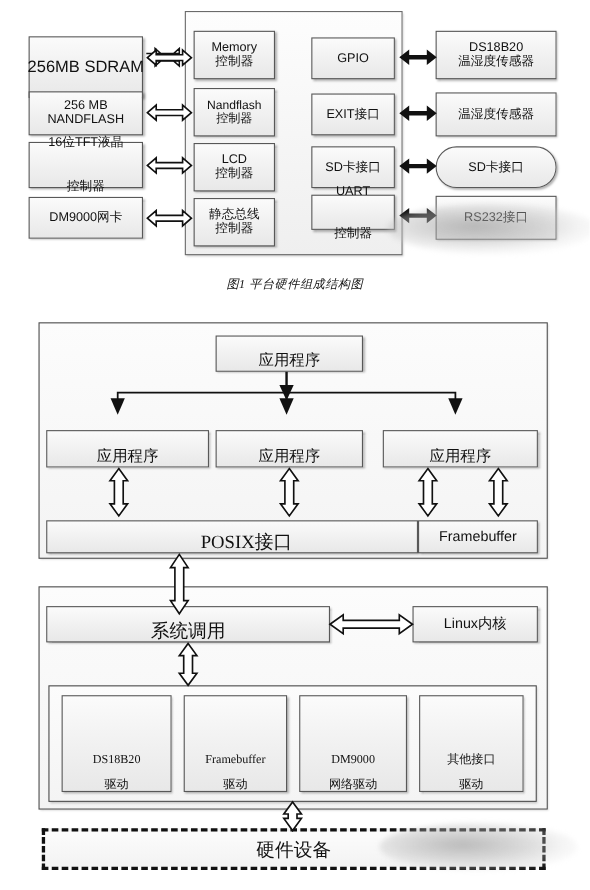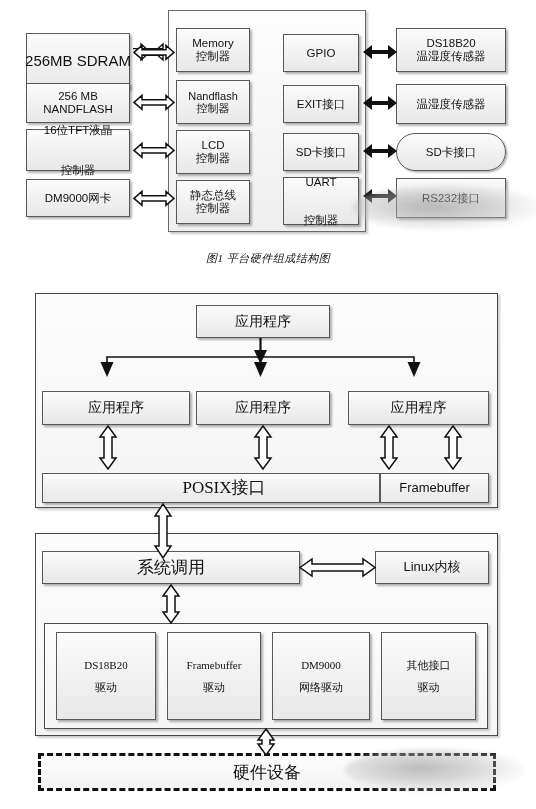--- a/index.html
+++ b/index.html
@@ -33,21 +33,21 @@
     background:linear-gradient(to bottom,#fdfdfd 0%,#f6f6f6 50%,#efefef 100%);
     box-shadow:1.5px 1.5px 2px rgba(0,0,0,.22);
   }
   .panel-plain{
     position:absolute;box-sizing:border-box;
     border:1.4px solid #4a4a4a;
     background:linear-gradient(to bottom,#fcfcfc 0%,#f4f4f4 100%);
     box-shadow:1.5px 1.5px 2px rgba(0,0,0,.20);
   }
 
-  .serif{font-family:"Liberation Serif","DejaVu Serif",serif;}
+  .serif{font-family:"Liberation Serif","DejaVu Serif",serif;justify-content:flex-end;}
   .sans{font-family:"Liberation Sans","DejaVu Sans",sans-serif;}
 
   
   .dashed{
     position:absolute;box-sizing:border-box;
     border:3.5px dashed #111;
     background:linear-gradient(to bottom,#fcfcfc 0%,#f3f3f3 100%);
     display:flex;align-items:center;justify-content:center;
   }
 
@@ -121,21 +121,21 @@
   </div>
 
   <div class="box sans" style="left:283px;top:85px;width:76px;height:38px;font-size:11.5px;">
     <span class="ln">EXIT接口</span>
   </div>
 
   <div class="box sans" style="left:283px;top:133px;width:76px;height:38px;font-size:11.5px;">
     <span class="ln">SD卡接口</span>
   </div>
 
-  <div class="box sans" style="left:283px;top:177px;width:76px;height:48px;font-size:11.5px;gap:25px;">
+  <div class="box sans" style="left:283px;top:177px;width:76px;height:32px;font-size:11.5px;gap:25px;">
     <span class="ln">UART</span>
     <span class="ln">控制器</span>
   </div>
 
   <div class="box sans" style="left:396px;top:28px;width:110px;height:44px;font-size:11.5px;">
     <span class="ln">DS18B20</span>
     <span class="ln">温湿度传感器</span>
   </div>
 
   <div class="box sans" style="left:396px;top:84px;width:110px;height:40px;font-size:11.5px;">

